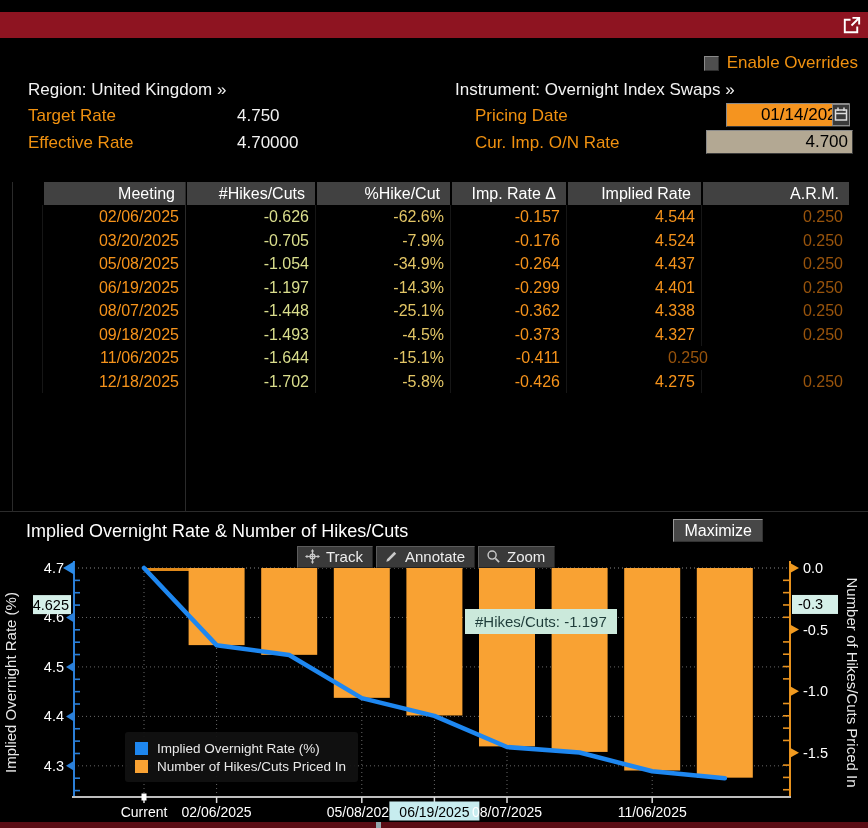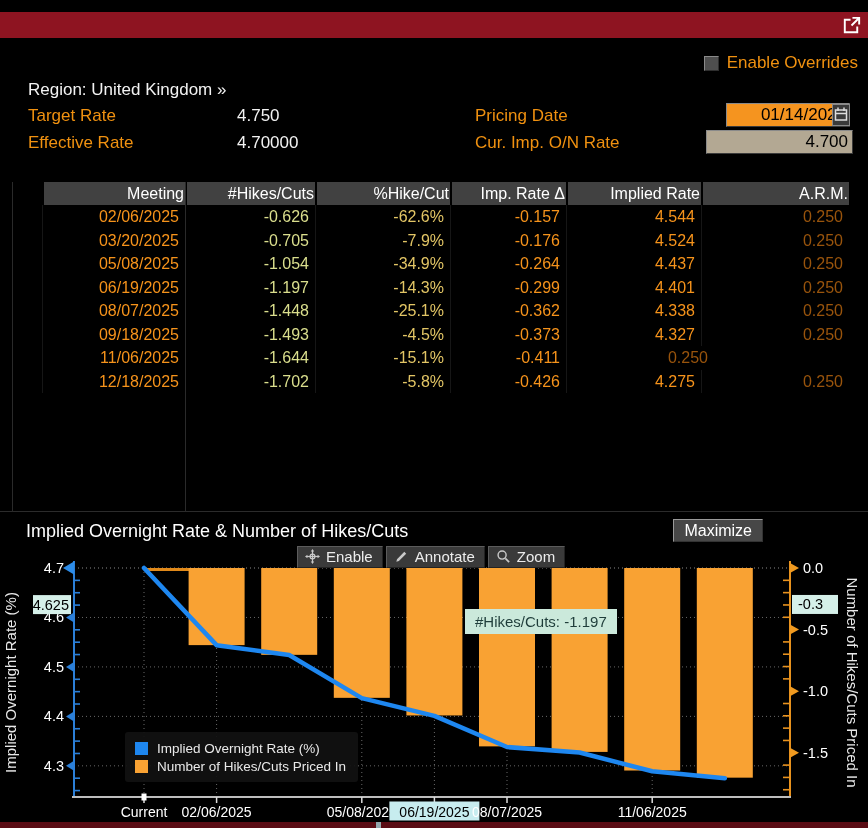--- a/index.html
+++ b/index.html
@@ -27,21 +27,21 @@
            font-size:17px; color:#000; line-height:22px; }
   .field.date { left:706px; top:103px; width:124px; background:#f5941f; text-align:right; padding-right:3px;margin-left:20px; }
   .field.rate { left:706px; top:130px; width:147px; background:#b3a893; text-align:right; padding-right:4px; }
   .calbtn { position:absolute; left:832px; top:104px; width:18px; height:22px; background:#3a3a3a; border:1px solid #8a8a8a; cursor:pointer; }
 
   
   .table { position:absolute; left:0; top:182px; width:868px; height:330px; border-bottom:1px solid #2b2b2b; }
   .trow { display:flex; }
   .thead { height:23px; }
   .thead .cell { background:#414141; color:#fff; font-size:16px; line-height:23px; text-align:right;
-                 padding-right:1px; border-left:2px solid #000; }
+                 padding-right:10px; border-left:2px solid #000; }
   .thead .gutter { background:transparent; border-left:none; }
   .tbody .trow { height:23.5px; cursor:pointer; }
   .tbody .cell { font-size:16px; line-height:23.5px; text-align:right; padding-right:6px; border-left:1px solid #161616; }
   .tbody .gutter { border-left:none; }
   .cw0{width:42px;} .cw1{width:143px;} .cw2{width:130px;} .cw3{width:135px;}
   .cw4{width:116px;} .cw5{width:135px;} .cw6{width:148px;}
   .c-meeting{color:#f6931b;} .c-hikes{color:#dade8d;} .c-pct{color:#e2c565;}
   .c-impd{color:#f6931b;} .c-impl{color:#f6931b;} .c-arm{color:#99540c;}
   .vline { position:absolute; top:0; width:1px; height:330px; background:#2a2a2a; }
 
@@ -85,20 +85,21 @@
       </svg>
     </div>
   </div>
 
   <div class="overrides">
     <div class="checkbox"></div>
     <span class="olabel">Enable Overrides</span>
   </div>
 
   <span class="abs toplink" style="left:28px; top:80px;">Region: United Kingdom »</span>
+  <span class="abs toplink" style="left:455px; top:80px;">Instrument: Overnight Index Swaps »</span>
 
   <span class="abs toplabel" style="left:28px; top:106px;">Target Rate</span>
   <span class="abs topvalue" style="left:237px; top:106px;">4.750</span>
   <span class="abs toplabel" style="left:475px; top:106px;">Pricing Date</span>
   <div class="field date">01/14/2025</div>
   <div class="calbtn">
     <svg width="16" height="20" viewBox="0 0 16 20">
       <rect x="2.5" y="5" width="11" height="10" fill="none" stroke="#ddd" stroke-width="1.5"></rect>
       <line x1="5" y1="2.5" x2="5" y2="6" stroke="#ddd" stroke-width="1.5"></line>
       <line x1="11" y1="2.5" x2="11" y2="6" stroke="#ddd" stroke-width="1.5"></line>
@@ -299,21 +300,21 @@
       </svg>
 
     <div class="ctoolbar">
       <div class="cbtn">
         <svg width="15" height="15" viewBox="0 0 16 16">
           <line x1="8" y1="2" x2="8" y2="14" stroke="#c9c9c9" stroke-width="1.3"></line>
           <line x1="2" y1="8" x2="14" y2="8" stroke="#c9c9c9" stroke-width="1.3"></line>
           <circle cx="8" cy="8" r="2.6" fill="none" stroke="#c9c9c9" stroke-width="1.3"></circle>
           <path d="M8 0l1.8 2.6H6.2zM8 16l1.8-2.6H6.2zM0 8l2.6-1.8v3.6zM16 8l-2.6-1.8v3.6z" fill="#c9c9c9"></path>
         </svg>
-        <span>Enable</span>
+        <span>Track</span>
       </div>
       <div class="cbtn">
         <svg width="15" height="15" viewBox="0 0 16 16">
           <path d="M2.5 13.5L3.2 10.8 11 3l2 2-7.8 7.8-2.7.7z" fill="#c9c9c9"></path>
         </svg>
         <span>Annotate</span>
       </div>
       <div class="cbtn">
         <svg width="15" height="15" viewBox="0 0 16 16">
           <circle cx="6.5" cy="6.5" r="4.3" fill="none" stroke="#c9c9c9" stroke-width="1.5"></circle>

